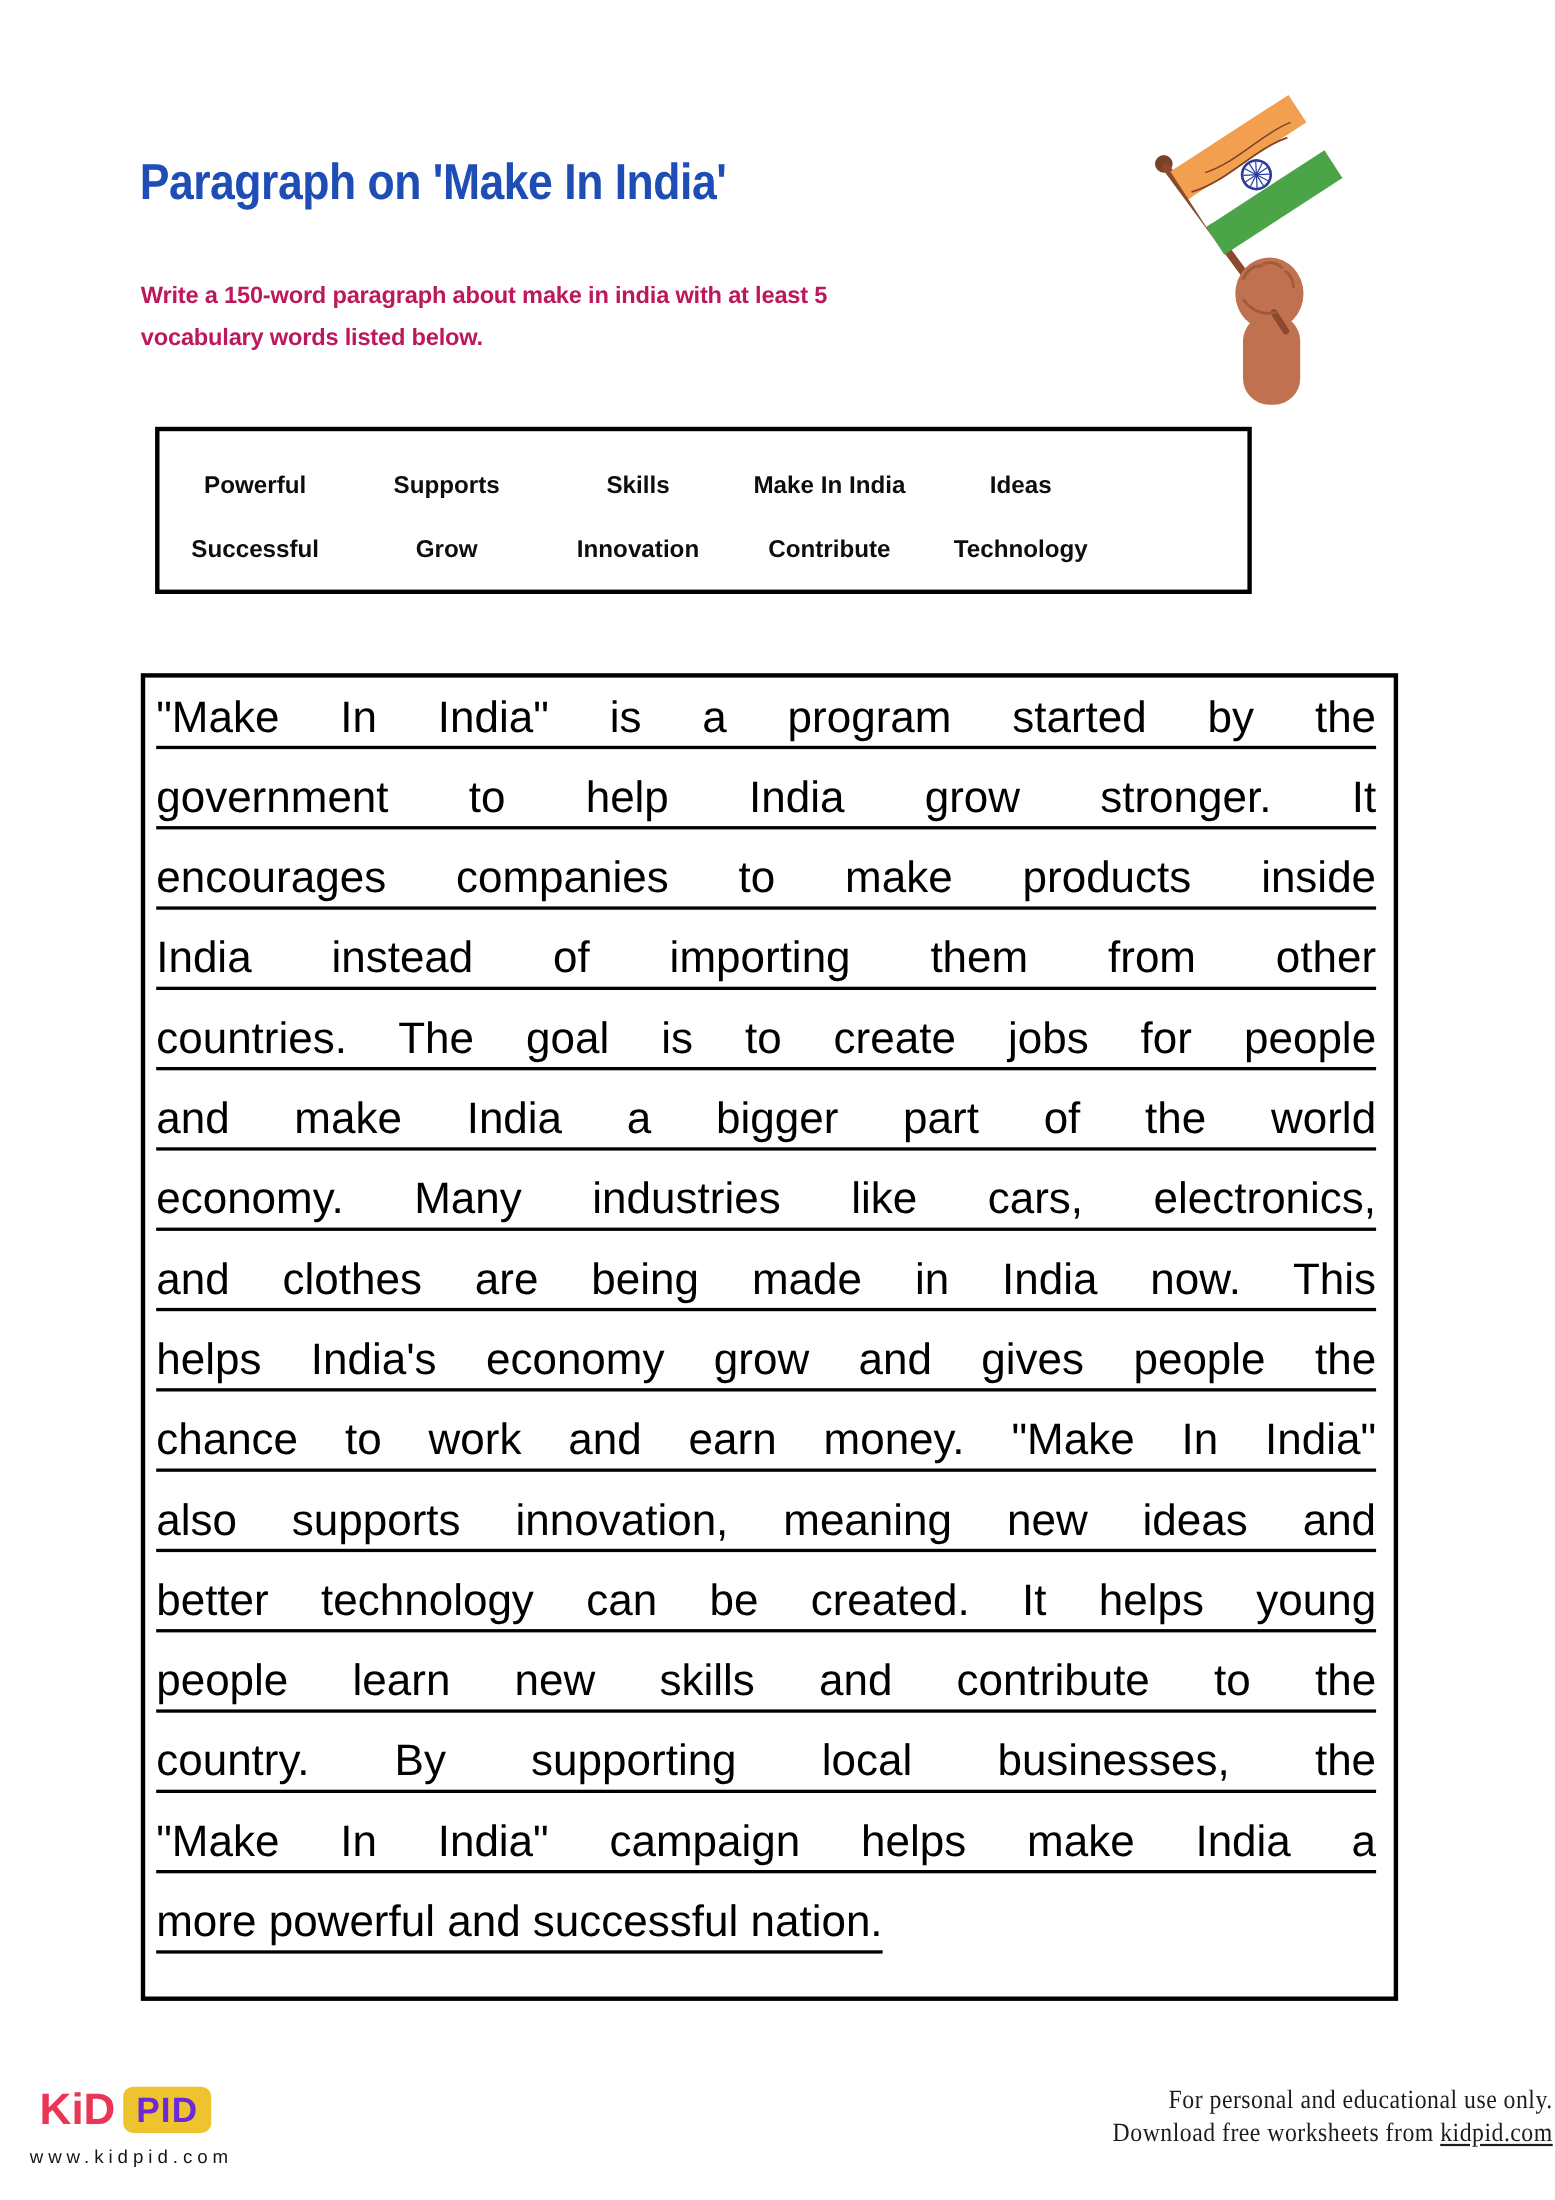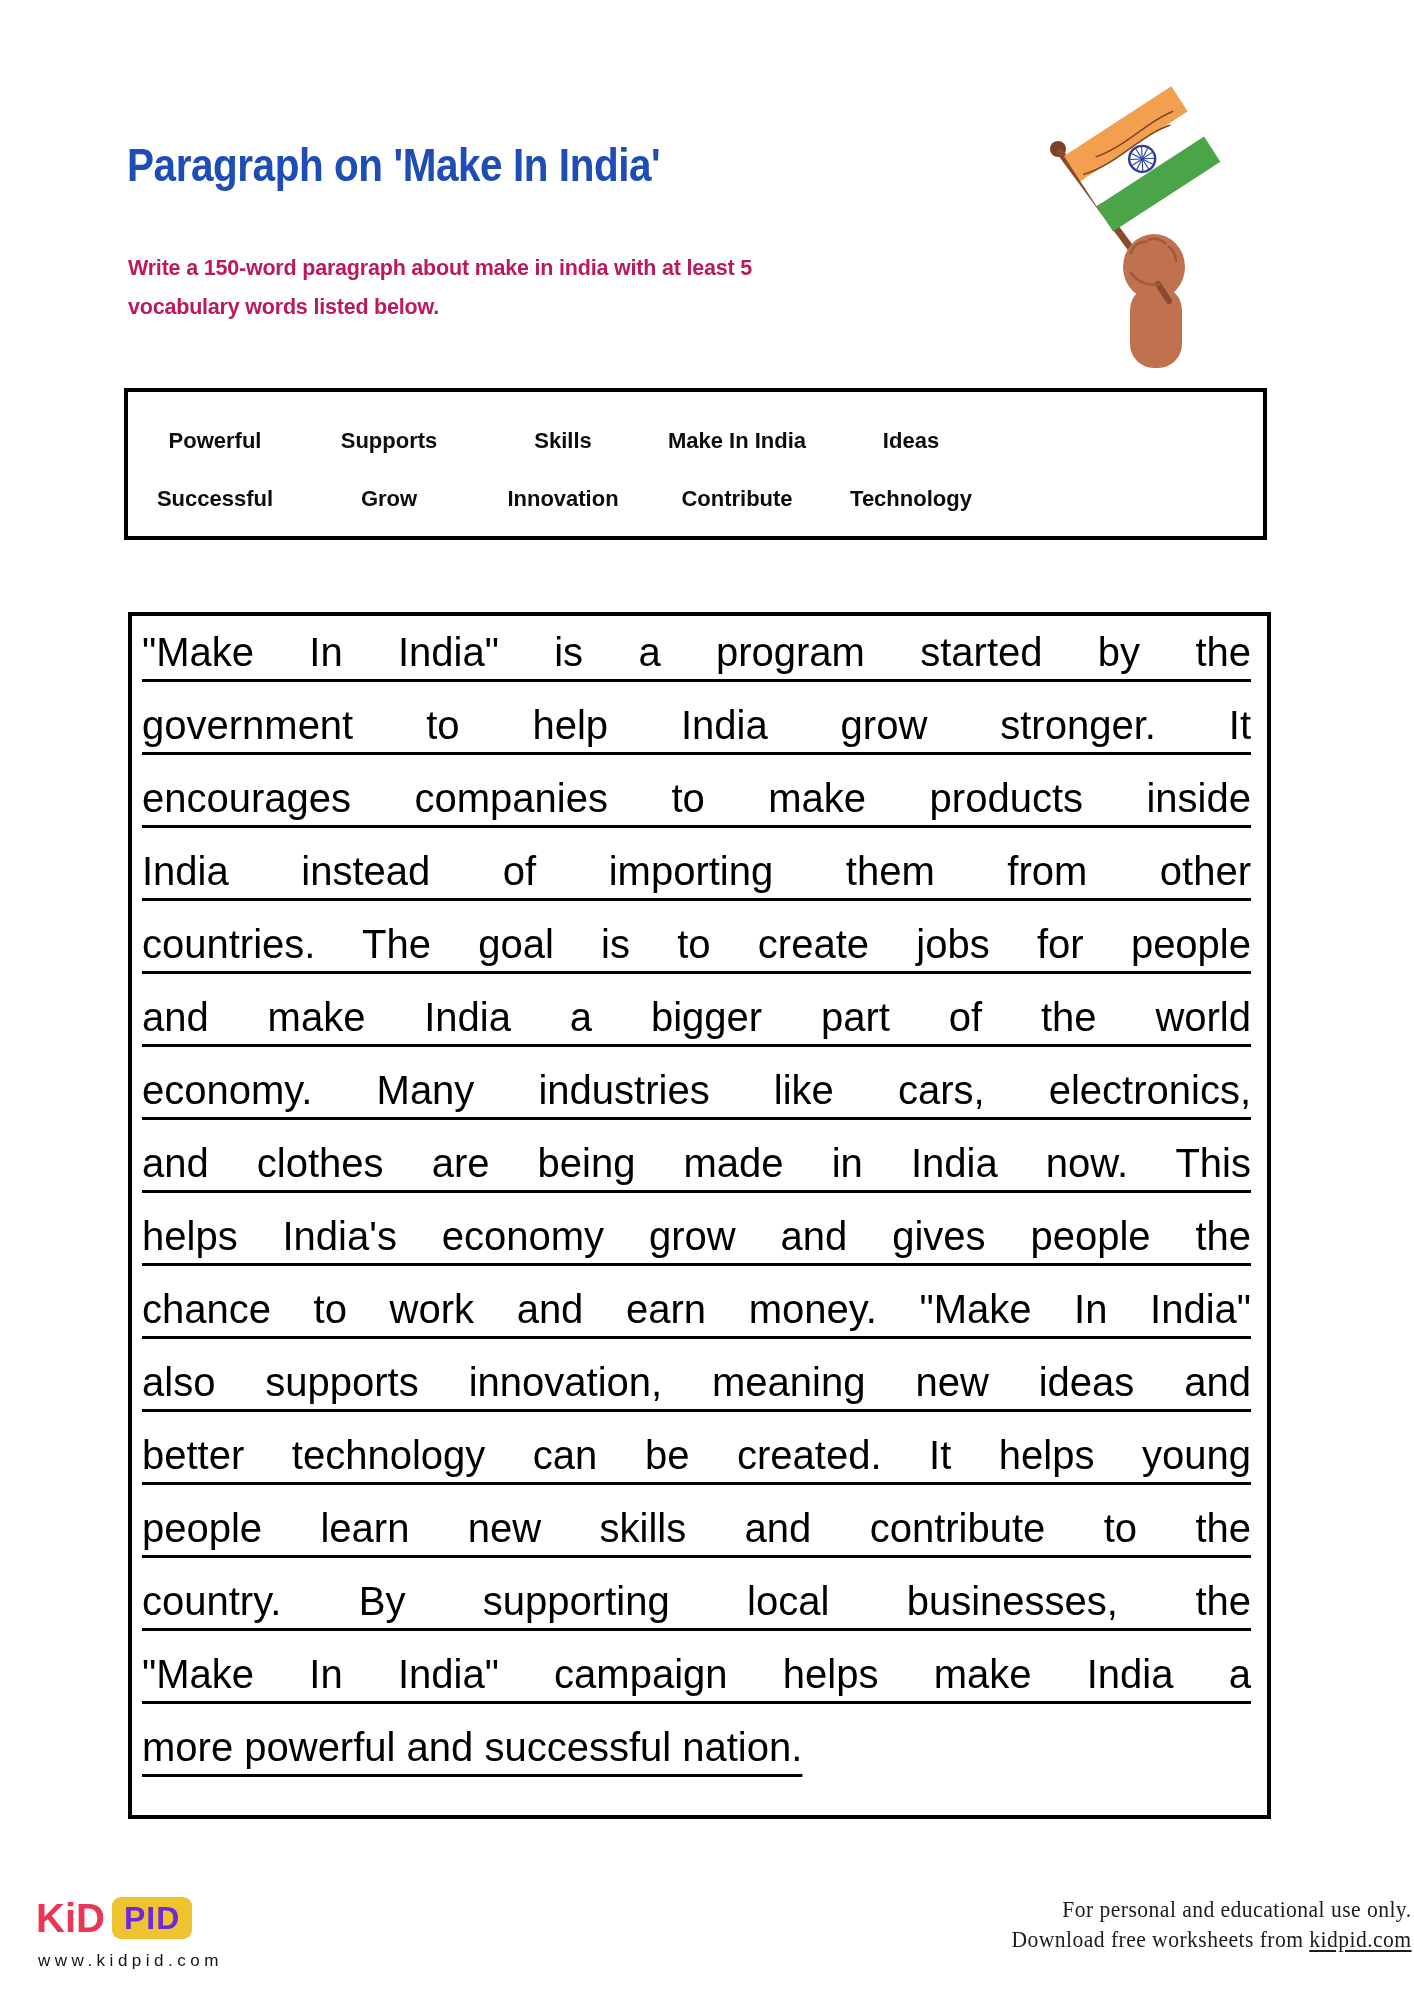--- a/index.html
+++ b/index.html
@@ -19,21 +19,21 @@
     position:absolute; left:128px; top:249px; width:655px;
     font-size:21.5px; font-weight:700; color:#be185d; line-height:39px;
     letter-spacing:-0.2px;
   }
 
   
   .flag-illustration { position:absolute; left:1018px; top:74px; width:252px; height:302px; }
 
   
   .vocab-box {
-    position:absolute; left:124px; top:388px; width:1143px; height:152px;
+    position:absolute; left:141px; top:388px; width:997px; height:152px;
     border:4px solid #000; box-sizing:border-box;
   }
   .vocab-grid { display:grid; grid-template-columns:repeat(5,174px); padding-top:20px; }
   .vocab-word {
     text-align:center; font-weight:700; font-size:22px; color:#0d0d0d;
     height:58px; line-height:58px; white-space:nowrap;
   }
 
   
   .para-box {
@@ -51,21 +51,21 @@
   .pline--last { text-align-last:left; }
 
   
   .logo { position:absolute; left:36px; top:1894px; display:flex; align-items:center; gap:7px; }
   .logo-kid { font-size:40px; font-weight:800; color:#ea3555; letter-spacing:0px; line-height:48px; }
   .logo-pid {
     background:#edc32f; color:#6d28d9; font-weight:800; font-size:32px;
     padding:3px 12px; border-radius:9px; line-height:36px; letter-spacing:1px;
   }
   .website {
-    position:absolute; left:38px; top:1951px;
+    position:absolute; left:27px; top:1951px;
     font-size:17px; letter-spacing:4.5px; color:#141414; font-weight:400;
   }
   .usage {
     position:absolute; right:42px; top:1894px; text-align:right;
     font-family:"Liberation Serif", serif; font-size:24px; color:#1c1c1c;
     line-height:30px; transform:scaleX(0.9); transform-origin:right top;
     letter-spacing:0.5px;
   }
   .usage a, .usage .link { color:#1c1c1c; text-decoration:underline; text-underline-offset:3px; cursor:pointer; }
 </style>

